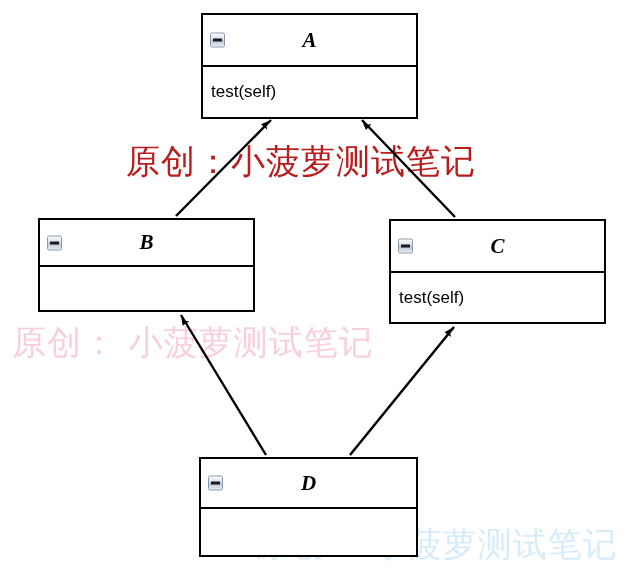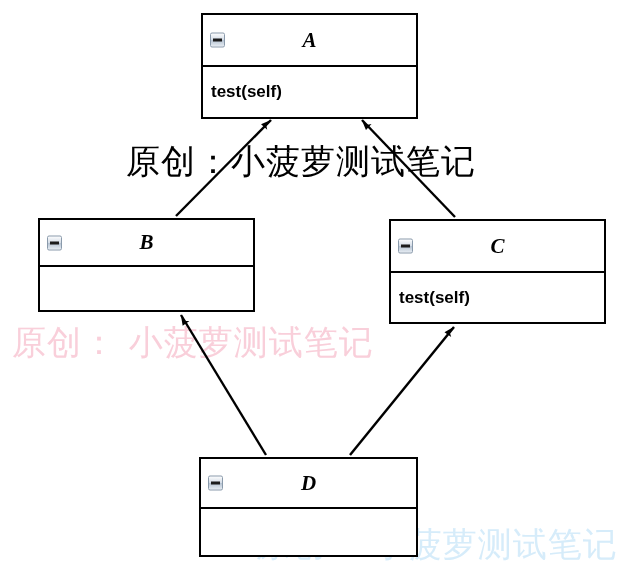--- a/index.html
+++ b/index.html
@@ -21,21 +21,21 @@
   .watermark {
     position: absolute;
     font-family: "DejaVu Sans", sans-serif;
     font-size: 34px;
     font-weight: 400;
     white-space: nowrap;
     letter-spacing: 1px;
     user-select: none;
     z-index: 1;
   }
-  .wm-yellow { left: 126px; top: 139px; color: #000000; }
+  .wm-yellow { left: 126px; top: 139px; color: #b91c1c; }
   .wm-pink   { left: 12px;  top: 320px; color: #f9cfda; }
   .wm-blue   { left: 256px; top: 522px; color: #d6ecfa; }
 
   
   #edges {
     position: absolute;
     left: 0; top: 0;
     width: 634px;
     height: 588px;
     z-index: 2;
@@ -91,21 +91,20 @@
     background: #ffffff;
     display: flex;
     align-items: center;
     padding-left: 8px;
   }
   .uml-method {
     font-family: "Liberation Sans", sans-serif;
     font-size: 17px;
     color: #000000;
     line-height: 1;
-    font-weight: bold;
   }
 
   
   #class-a { left: 201px; top: 13px;  width: 217px; height: 106px; }
   #class-a .uml-header { height: 52px; }
   #class-a .uml-body   { height: 49px; }
 
   #class-b { left: 38px;  top: 218px; width: 217px; height: 94px; }
   #class-b .uml-header { height: 47px; }
   #class-b .uml-body   { height: 42px; }

